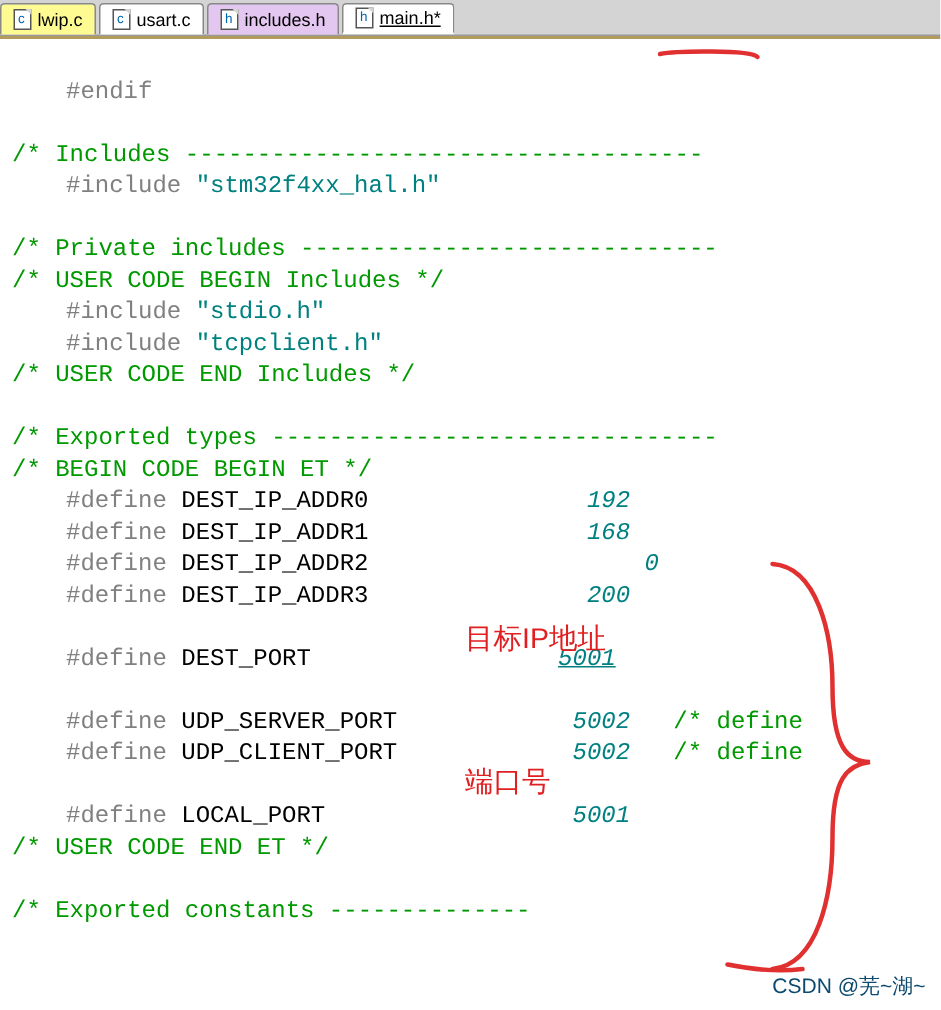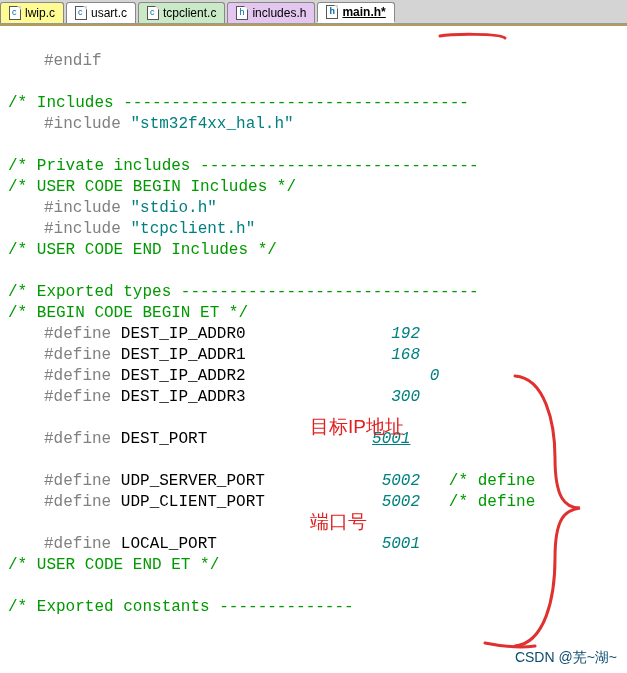--- a/index.html
+++ b/index.html
@@ -31,21 +31,21 @@
       cursor: pointer;
       gap: 4px;
       height: 21px;
       border-radius: 3px 3px 0 0;
     }
     .tab-yellow { background: #fefb93; }
     .tab-white { background: #fff; }
     .tab-green { background: #c9e9c7; }
     .tab-purple { background: #e4c7f0; }
     .tab-blue { background: #d0e6f5; }
-    .tab-active { background: #fff; border-bottom: 2px solid #fff; font-weight: bold; text-decoration: underline; }
+    .tab-active { background: #fff; border-bottom: 2px solid #fff; font-weight: normal; text-decoration: underline; }
     .file-icon {
       width: 12px;
       height: 14px;
       border: 1px solid #555;
       background: #fff;
       position: relative;
     }
     .file-icon::after {
       content: "";
       position: absolute;
@@ -90,24 +90,20 @@
 
 <div class="tab-bar">
   <div class="tab tab-yellow">
       <span class="file-icon c"></span>
       <span>lwip.c</span>
     </div>
   <div class="tab tab-white">
       <span class="file-icon c"></span>
       <span>usart.c</span>
     </div>
-  <div class="tab tab-green">
-      <span class="file-icon c"></span>
-      <span>tcpclient.c</span>
-    </div>
   <div class="tab tab-purple">
       <span class="file-icon h"></span>
       <span>includes.h</span>
     </div>
   <div class="tab tab-blue tab-active">
       <span class="file-icon h"></span>
       <span>main.h*</span>
     </div>
 </div>
 
@@ -121,21 +117,21 @@
 <span class="comment">/* USER CODE BEGIN Includes */</span>
 <span class="preproc">#include </span><span class="string">"stdio.h"</span>
 <span class="preproc">#include </span><span class="string">"tcpclient.h"</span>
 <span class="comment">/* USER CODE END Includes */</span>
 
 <span class="comment">/* Exported types -------------------------------</span>
 <span class="comment">/* BEGIN CODE BEGIN ET */</span>
 <span class="preproc">#define</span><span class="ident"> DEST_IP_ADDR0              </span><span class="number val">192</span>
 <span class="preproc">#define</span><span class="ident"> DEST_IP_ADDR1              </span><span class="number val">168</span>
 <span class="preproc">#define</span><span class="ident"> DEST_IP_ADDR2                </span><span class="number val">0</span>
-<span class="preproc">#define</span><span class="ident"> DEST_IP_ADDR3              </span><span class="number val">300</span>
+<span class="preproc">#define</span><span class="ident"> DEST_IP_ADDR3              </span><span class="number val">200</span>
 
 <span class="preproc">#define</span><span class="ident"> DEST_PORT                 </span><span class="number val" style="text-decoration:underline">5001</span>
 
 <span class="preproc">#define</span><span class="ident"> UDP_SERVER_PORT            </span><span class="number val">5002</span><span class="comment">   /* define</span>
 <span class="preproc">#define</span><span class="ident"> UDP_CLIENT_PORT            </span><span class="number val">5002</span><span class="comment">   /* define</span>
 
 <span class="preproc">#define</span><span class="ident"> LOCAL_PORT                 </span><span class="number val">5001</span>
 <span class="comment">/* USER CODE END ET */</span>
 
 <span class="comment">/* Exported constants --------------</span>

